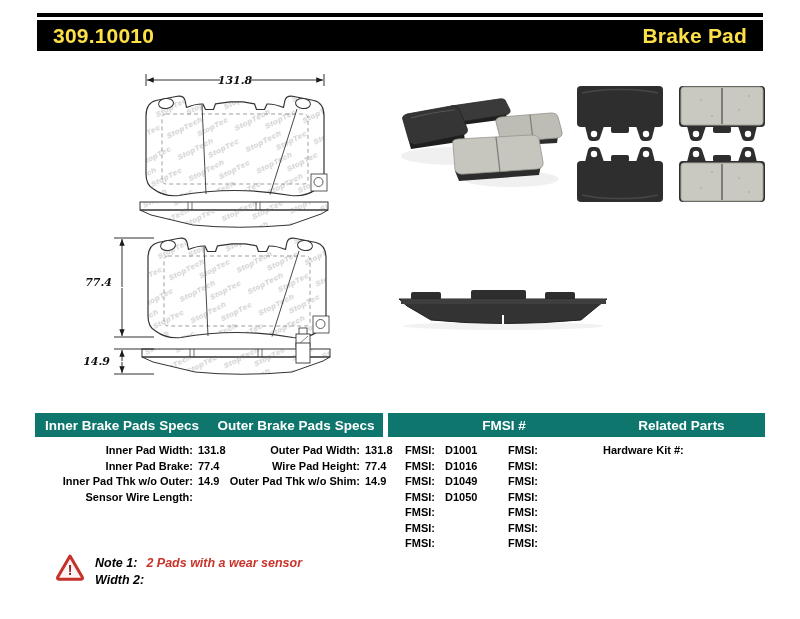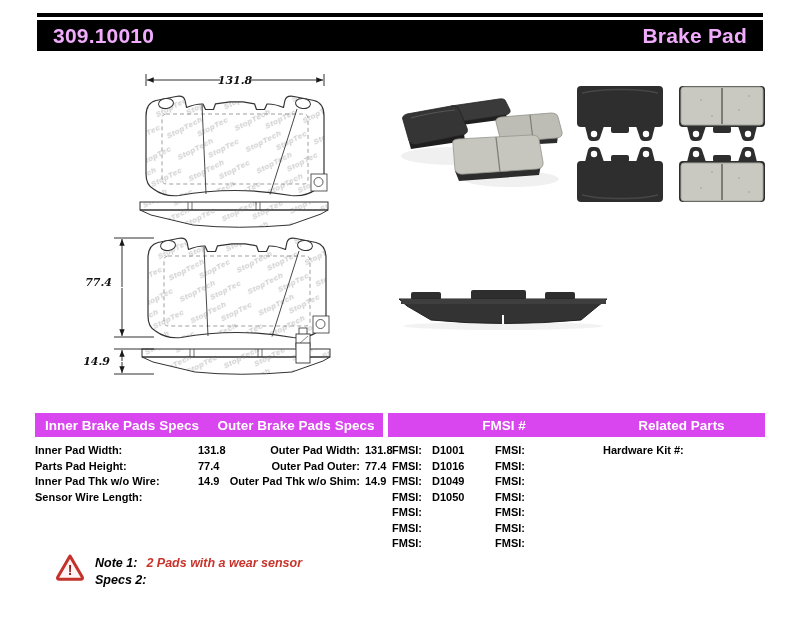--- a/index.html
+++ b/index.html
@@ -2,55 +2,55 @@
 <html><head>
 <meta charset="utf-8">
 <style>
   * { box-sizing: border-box; margin: 0; padding: 0; }
   html,body { background:#ffffff; }
   body { width:800px; height:619px; font-family:"Liberation Sans", sans-serif; position:relative; overflow:hidden; }
   .page { position:absolute; left:0; top:0; width:800px; height:619px; background:#fff; }
 
   
   .header-rule { position:absolute; left:37px; top:13px; width:726px; height:4px; background:#000; }
-  .header-bar  { position:absolute; left:37px; top:20px; width:726px; height:31px; background:#000; color:#f0abfc;
+  .header-bar  { position:absolute; left:37px; top:20px; width:726px; height:31px; background:#000; color:#fde047;
                  display:flex; justify-content:space-between; align-items:center; padding:0 16px;
                  font-size:21px; font-weight:bold; letter-spacing:0.2px; }
 
   
   .drawings { position:absolute; left:60px; top:66px; }
   .photo1   { position:absolute; left:393px; top:82px; }
   .photo2   { position:absolute; left:575px; top:84px; }
   .photo3   { position:absolute; left:393px; top:286px; }
 
   .wm-text  { font-family:"Liberation Sans", sans-serif; font-size:8px; font-weight:bold; font-style:italic;
               fill:#cccccc; letter-spacing:0.4px; }
   .dim-text { font-family:"DejaVu Serif", serif; font-style:italic; font-weight:bold; font-size:11px; fill:#111; }
 
   
-  .col-head { position:absolute; top:413px; height:24px; background:#d946ef; color:#fff; font-weight:bold;
+  .col-head { position:absolute; top:413px; height:24px; background:#0f766e; color:#fff; font-weight:bold;
               font-size:13.5px; display:flex; align-items:center; }
   .col-head .half { flex:1; text-align:center; }
   .col-head.single { justify-content:center; }
   #head-specs   { left:35px;  width:348px; }
   #head-fmsi    { left:388px; width:232px; }
   #head-related { left:598px; width:167px;justify-content:center; }
 
   .spec-block { position:absolute; top:443px; font-size:11px; font-weight:bold; color:#000; }
   .spec-row  { display:flex; line-height:15.5px; white-space:nowrap; }
   .inner-specs { left:35px;  width:210px; }
-  .inner-specs .spec-label { flex:0 0 158px; }
+  .inner-specs .spec-label { flex:0 0 158px; text-align:right; }
   .outer-specs { left:210px; width:200px; }
   .outer-specs .spec-label { flex:0 0 150px; text-align:right; }
   .spec-value { margin-left:5px; }
 
   .fmsi-col { position:absolute; top:443px; font-size:11px; font-weight:bold; color:#000; }
   .fmsi-col1 { left:392px; }
   .fmsi-col2 { left:495px; }
-  .fmsi-row { display:flex; line-height:15.5px; white-space:nowrap; }
+  .fmsi-row { display:flex; line-height:15.5px; white-space:nowrap;padding-left:13px; }
   .fmsi-row .fl { width:34px; }
   .fmsi-row .fv { margin-left:6px; }
 
   .related-block { left:603px; width:165px; }
   .related-block .spec-label { text-align:left; }
 
   
   .note-icon { position:absolute; left:55px; top:553px; }
   .note-line { position:absolute; left:95px; font-size:12.5px; font-weight:bold; color:#000;
                display:flex; white-space:nowrap; line-height:16px;font-style:italic; }
@@ -195,40 +195,40 @@
   <div class="col-head single" id="head-related">
     <span>Related Parts</span>
   </div>
 
   <div class="spec-block inner-specs">
     <div class="spec-row">
       <span class="spec-label">Inner Pad Width:</span>
       <span class="spec-value">131.8</span>
     </div>
     <div class="spec-row">
-      <span class="spec-label">Parts Pad Height:</span>
+      <span class="spec-label">Inner Pad Brake:</span>
       <span class="spec-value">77.4</span>
     </div>
     <div class="spec-row">
-      <span class="spec-label">Inner Pad Thk w/o Wire:</span>
+      <span class="spec-label">Inner Pad Thk w/o Outer:</span>
       <span class="spec-value">14.9</span>
     </div>
     <div class="spec-row">
       <span class="spec-label">Sensor Wire Length:</span>
       <span class="spec-value"></span>
     </div>
   </div>
 
   <div class="spec-block outer-specs">
     <div class="spec-row">
       <span class="spec-label">Outer Pad Width:</span>
       <span class="spec-value">131.8</span>
     </div>
     <div class="spec-row">
-      <span class="spec-label">Outer Pad Outer:</span>
+      <span class="spec-label">Wire Pad Height:</span>
       <span class="spec-value">77.4</span>
     </div>
     <div class="spec-row">
       <span class="spec-label">Outer Pad Thk w/o Shim:</span>
       <span class="spec-value">14.9</span>
     </div>
   </div>
 
   <div class="fmsi-col fmsi-col1">
     <div class="fmsi-row">
@@ -301,17 +301,17 @@
 
   <svg class="note-icon" width="30" height="28" viewBox="0 0 30 28" xmlns="http://www.w3.org/2000/svg">
     <path d="M15,3 L27.2,24 Q28.4,26.2 25.6,26.2 L4.4,26.2 Q1.6,26.2 2.8,24 Z" fill="#fdf4f3" stroke="#c4322b" stroke-width="3" stroke-linejoin="round"></path>
     <text x="15" y="22" text-anchor="middle" font-size="14" font-weight="bold" fill="#8c1f1c" font-family="Liberation Sans, sans-serif">!</text>
   </svg>
   <div class="note-line note-1">
     <span>Note 1:</span>
     <span class="note-text-red">2 Pads with a wear sensor</span>
   </div>
   <div class="note-line note-2">
-    <span>Specs 2:</span>
+    <span>Width 2:</span>
     <span class="note-text-red"></span>
   </div>
 
 </div>
 
 </body></html>

